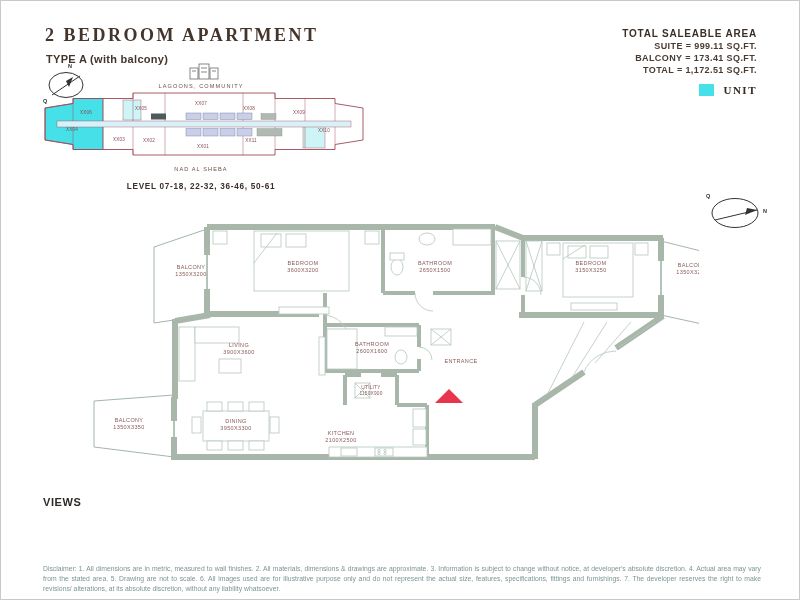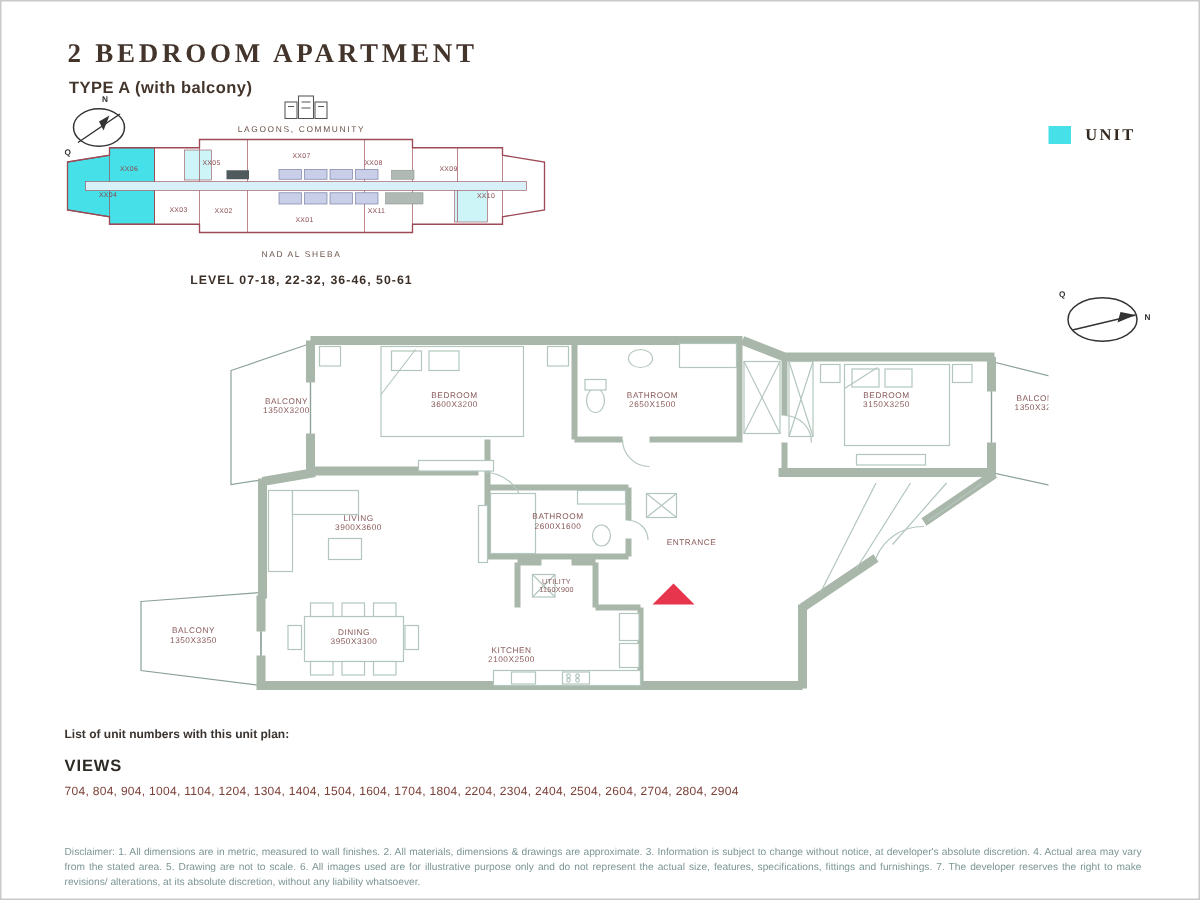--- a/index.html
+++ b/index.html
@@ -35,20 +35,26 @@
   .kp-sep{stroke:#9c4a56;stroke-width:0.45px;fill:none;}
 </style>
 </head>
 <body>
 
 <div class="page">
 
   <div class="title">2 BEDROOM APARTMENT</div>
   <div class="subtitle">TYPE A (with balcony)</div>
 
+  <div class="area">
+    <div class="hd">TOTAL SALEABLE AREA</div>
+    <div class="ln">SUITE = 999.11 SQ.FT.</div>
+    <div class="ln">BALCONY = 173.41 SQ.FT.</div>
+    <div class="ln">TOTAL = 1,172.51 SQ.FT.</div>
+  </div>
 
   <div class="legend">
     <div class="sw"></div>
     <div class="lb">UNIT</div>
   </div>
 
   <svg style="position:absolute;left:38px;top:58px;" width="330" height="136" viewBox="0 0 330 136">
 
     <g>
       <ellipse cx="27" cy="26" rx="17" ry="12.5" stroke="#333" stroke-width="1" fill="none"></ellipse>
@@ -230,22 +236,20 @@
     <text class="rlabel" x="160" y="140"><tspan>LIVING</tspan><tspan x="160" dy="6.5">3900X3600</tspan></text>
     <text class="rlabel" x="293" y="139"><tspan>BATHROOM</tspan><tspan x="293" dy="6.5">2600X1600</tspan></text>
     <text class="rlabel" x="382" y="156"><tspan>ENTRANCE</tspan></text>
     <text class="rlabel-sm" x="292" y="182"><tspan>UTILITY</tspan><tspan x="292" dy="5.5">1150X900</tspan></text>
     <text class="rlabel" x="50" y="215"><tspan>BALCONY</tspan><tspan x="50" dy="6.5">1350X3350</tspan></text>
     <text class="rlabel" x="157" y="216"><tspan>DINING</tspan><tspan x="157" dy="6.5">3950X3300</tspan></text>
     <text class="rlabel" x="262" y="228"><tspan>KITCHEN</tspan><tspan x="262" dy="6.5">2100X2500</tspan></text>
   </svg>
 
   <div class="footer">
-    <div class="list-heading">List of unit numbers with this unit plan:</div>
     <div class="views">VIEWS</div>
     <div class="group">
-      <div class="group-numbers">704, 804, 904, 1004, 1104, 1204, 1304, 1404, 1504, 1604, 1704, 1804, 2204, 2304, 2404, 2504, 2604, 2704, 2804, 2904</div>
     </div>
   </div>
 
   <div class="disclaimer">Disclaimer: 1. All dimensions are in metric, measured to wall finishes. 2. All materials, dimensions &amp; drawings are approximate. 3. Information is subject to change without notice, at developer's absolute discretion. 4. Actual area may vary from the stated area. 5. Drawing are not to scale. 6. All images used are for illustrative purpose only and do not represent the actual size, features, specifications, fittings and furnishings. 7. The developer reserves the right to make revisions/ alterations, at its absolute discretion, without any liability whatsoever.</div>
 
 </div>
 
 </body></html>

